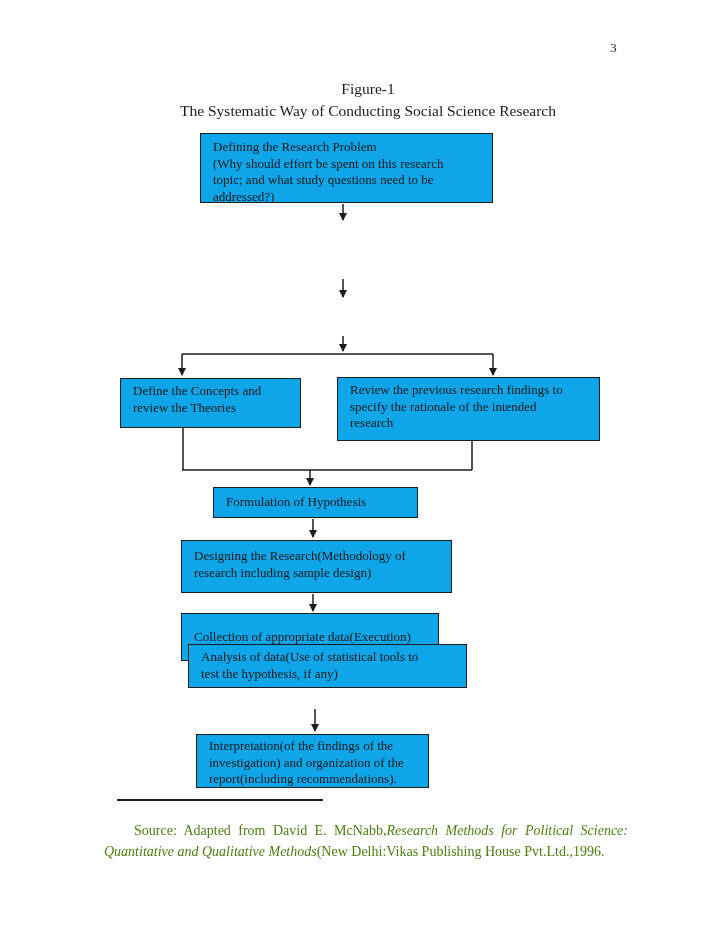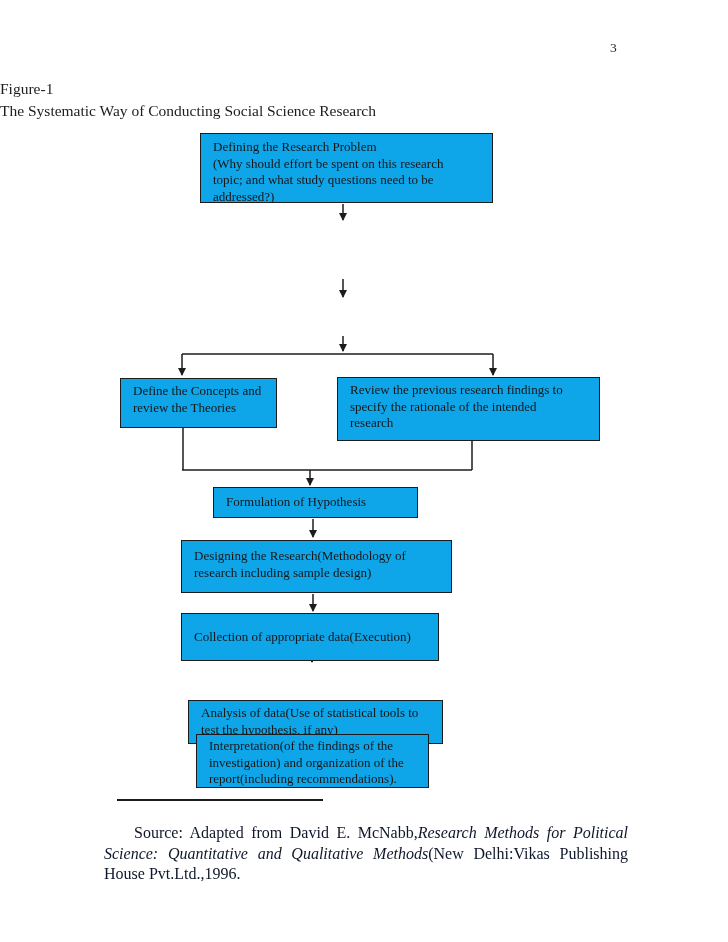--- a/index.html
+++ b/index.html
@@ -11,57 +11,57 @@
     color:#1c1c1c;
     overflow:hidden;
     margin:0 auto;
   }
   #page-number{
     position:absolute;left:610px;top:40px;
     font-size:13.5px;
   }
   #figure-header{
     position:absolute;left:0;right:0;top:78px;
-    text-align:left;
-    font-size:15.5px;line-height:21.5px;
+    text-align:center;
+    font-size:15.5px;line-height:21.5px;padding-left:8px;
   }
   #flow-connectors{
     position:absolute;left:0;top:0;width:728px;height:942px;
   }
   .node{
     position:absolute;
     box-sizing:border-box;
     border:1.5px solid #1c1c1c;
     background:#0ea5e9;
     font-size:13px;line-height:16.5px;
     white-space:pre-wrap;
     overflow:hidden;
     padding:4px 8px 0 12px;
     color:#171717;
   }
   .node.single{display:flex;align-items:center;padding-top:0;}
   #node-define-problem          {left:200px;top:133px;width:293px;height:70px;padding-top:5px;}
   #node-establish-objectives    {left:200px;top:223px;width:293px;height:55px;padding-top:6px;}
   #node-review-literature       {left:223px;top:300px;width:228px;height:35px;}
-  #node-define-concepts         {left:120px;top:378px;width:157px;height:50px;padding-top:4px;}
+  #node-define-concepts         {left:120px;top:378px;width:181px;height:50px;padding-top:4px;}
   #node-review-previous-findings{left:337px;top:377px;width:263px;height:64px;padding-top:4px;}
   #node-formulation-hypothesis  {left:213px;top:487px;width:205px;height:31px;}
   #node-designing-research      {left:181px;top:540px;width:271px;height:53px;padding-top:7px;}
   #node-collection-data         {left:181px;top:613px;width:258px;height:48px;}
-  #node-analysis-data           {left:188px;top:700px;width:255px;height:44px;padding-top:4px;}
+  #node-analysis-data           {left:188px;top:644px;width:279px;height:44px;padding-top:4px;}
   #node-interpretation-report   {left:196px;top:734px;width:233px;height:54px;padding-top:3px;}
   #footnote-rule{
     position:absolute;left:117px;top:799px;width:206px;height:2px;
     background:#1c1c1c;
   }
   #source-note{
     position:absolute;left:104px;top:807px;width:524px;
-    font-size:16px;line-height:20.5px;
+    font-size:14px;line-height:20.5px;
     text-align:justify;text-indent:30px;
-    color:#0f172a;
+    color:#4d7c0f;
   }
   #source-note .it{font-style:italic;}
 </style>
 </head>
 <body>
 
 <div id="page">
 
   <div id="page-number">3</div>
 

